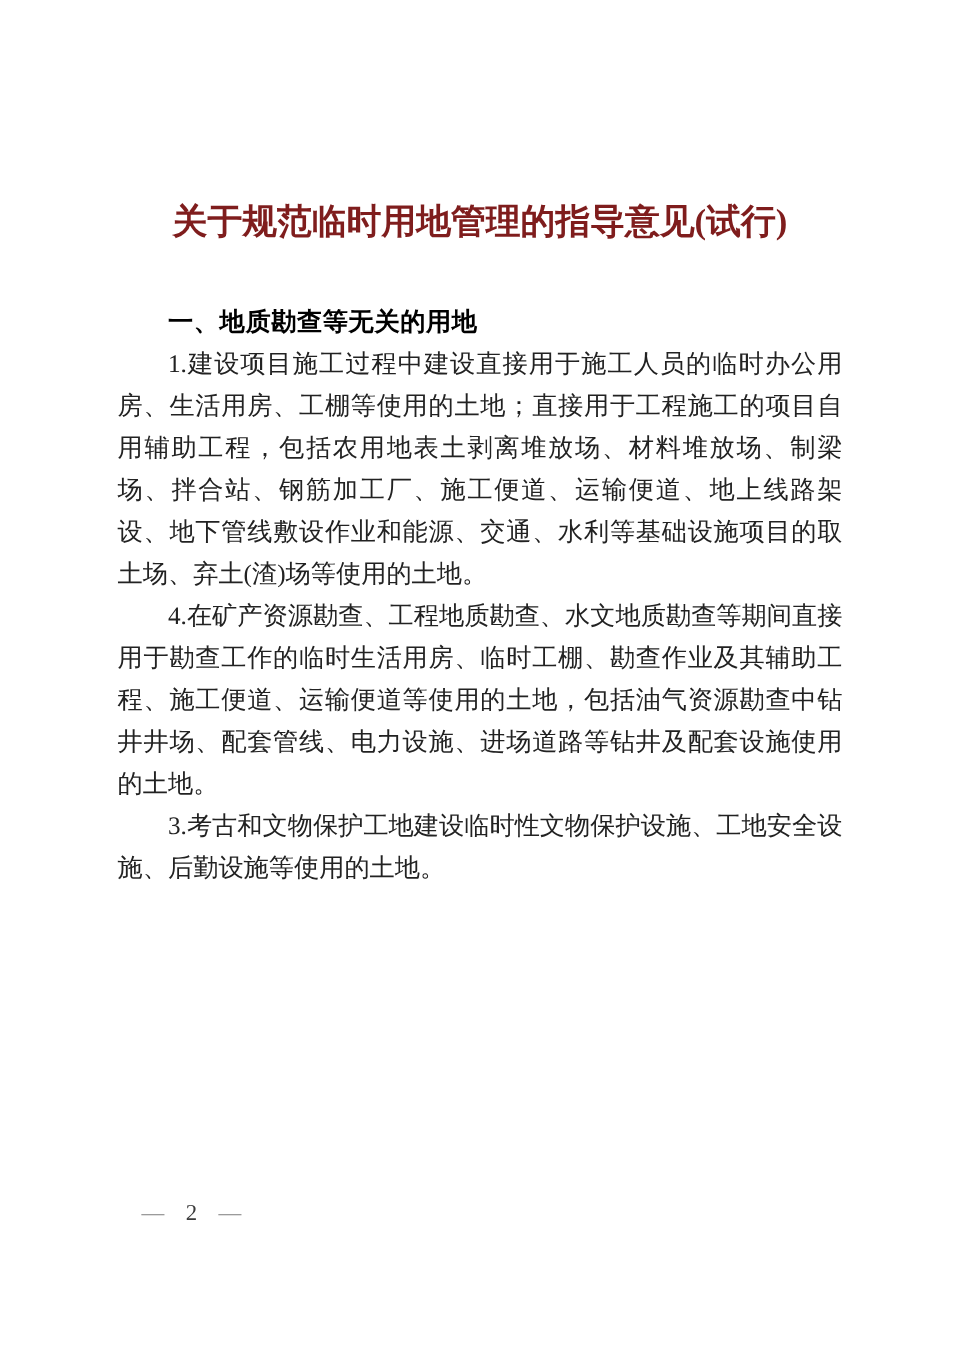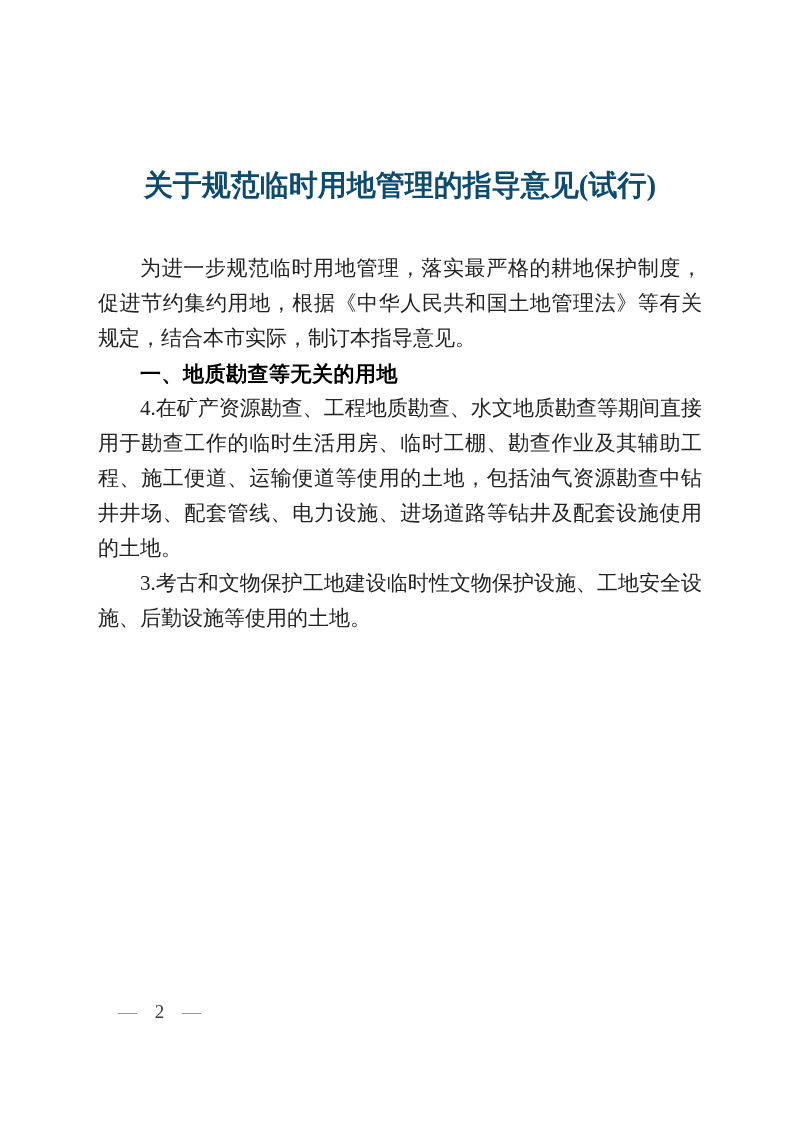--- a/index.html
+++ b/index.html
@@ -20,21 +20,21 @@
 
   .doc-title {
     position: absolute;
     top: 163px;
     left: 0;
     width: 800px;
     text-align: center;
     font-size: 29px;
     line-height: 44px;
     font-weight: bold;
-    color: #0c4a6e;
+    color: #7f1d1d;
     letter-spacing: 0px;
     font-family: "Liberation Serif", "DejaVu Serif", serif;
   }
 
   .doc-body {
     position: absolute;
     top: 251px;
     left: 98px;
     width: 604px;
     font-size: 21px;
@@ -80,22 +80,22 @@
   }
 </style>
 </head>
 <body>
 
 <div class="page">
 
   <div class="doc-title">关于规范临时用地管理的指导意见(试行)</div>
 
   <div class="doc-body">
-      <p class="body-paragraph">为进一步规范临时用地管理，落实最严格的耕地保护制度，促进节约集约用地，根据《中华人民共和国土地管理法》等有关规定，结合本市实际，制订本指导意见。</p>
       <p class="section-heading">一、地质勘查等无关的用地</p>
+      <p class="body-paragraph">1.建设项目施工过程中建设直接用于施工人员的临时办公用房、生活用房、工棚等使用的土地；直接用于工程施工的项目自用辅助工程，包括农用地表土剥离堆放场、材料堆放场、制梁场、拌合站、钢筋加工厂、施工便道、运输便道、地上线路架设、地下管线敷设作业和能源、交通、水利等基础设施项目的取土场、弃土(渣)场等使用的土地。</p>
       <p class="body-paragraph">4.在矿产资源勘查、工程地质勘查、水文地质勘查等期间直接用于勘查工作的临时生活用房、临时工棚、勘查作业及其辅助工程、施工便道、运输便道等使用的土地，包括油气资源勘查中钻井井场、配套管线、电力设施、进场道路等钻井及配套设施使用的土地。</p>
       <p class="body-paragraph">3.考古和文物保护工地建设临时性文物保护设施、工地安全设施、后勤设施等使用的土地。</p>
     </div>
 
   <div class="page-footer">
     <span class="dash">—</span>
     <span class="num">2</span>
     <span class="dash">—</span>
   </div>
 

